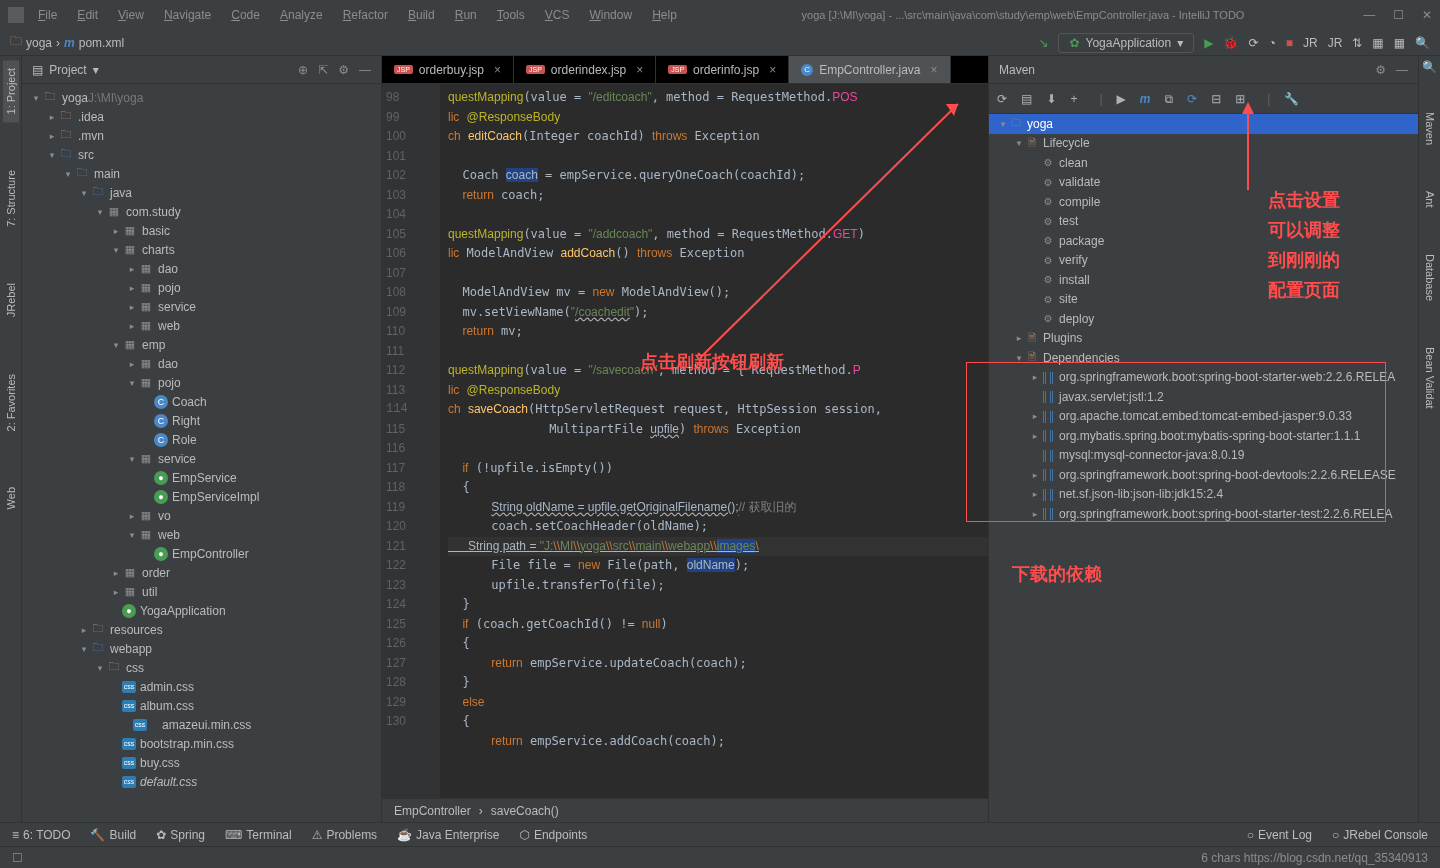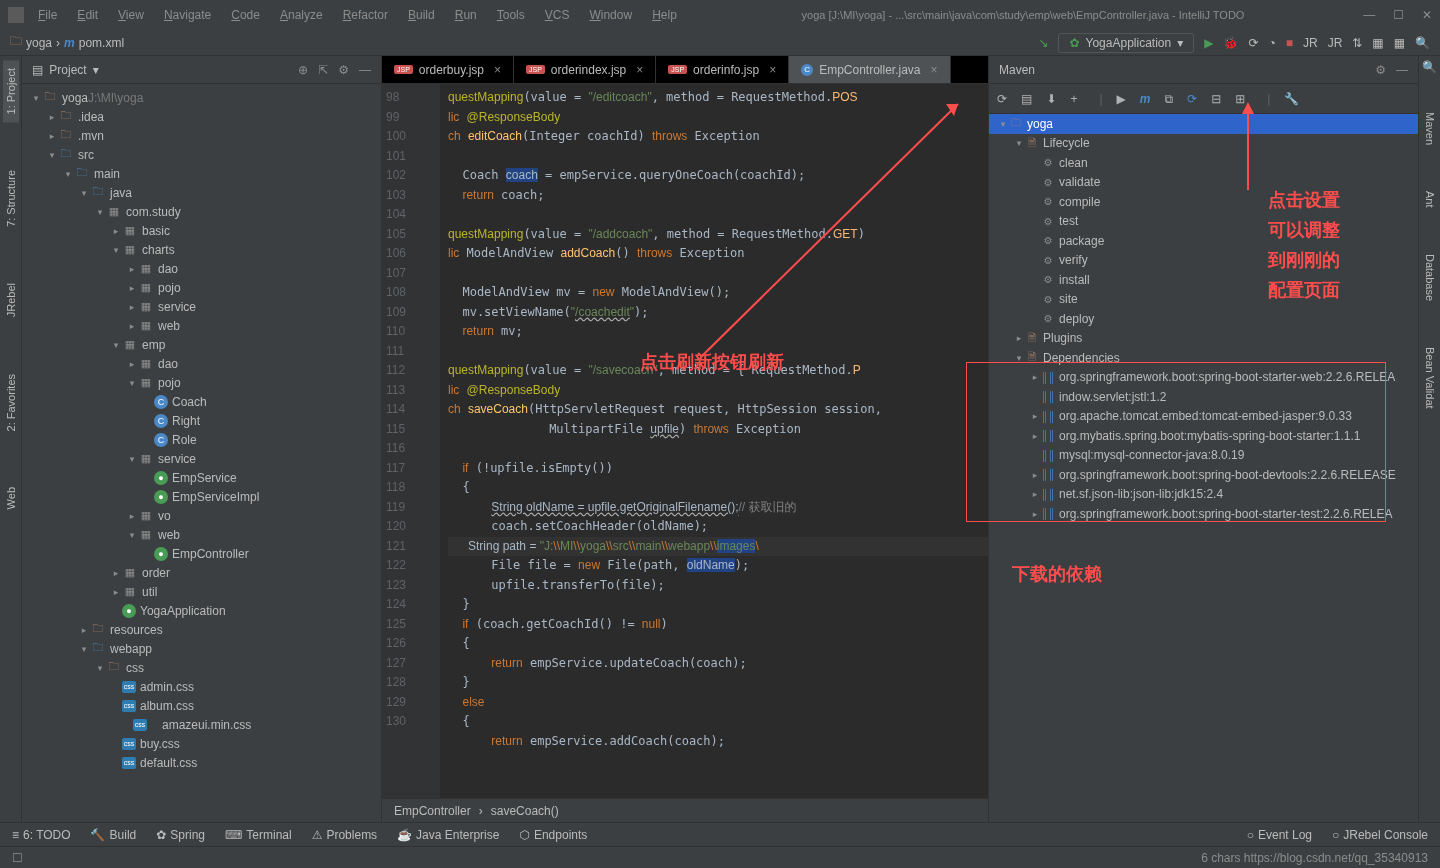--- a/index.html
+++ b/index.html
@@ -39,31 +39,31 @@
 .muted { color: #787878; }
 .editor-area { flex: 1; display: flex; flex-direction: column; background: #2b2b2b; min-width: 0; }
 .tabs { height: 28px; display: flex; background: #000000; border-bottom: 1px solid #323232; }
 .tab { padding: 0 12px; display: flex; align-items: center; gap: 6px; border-right: 1px solid #323232; color: #bbbbbb; cursor: pointer; font-size: 11px; }
 .tab.active { background: #4e5254; }
 .tab .jsp-ic { background: #c75450; color: #fff; font-size: 7px; padding: 1px 3px; border-radius: 2px; }
 .tab .java-ic { background: #4a88c7; color: #fff; border-radius: 50%; width: 12px; height: 12px; display: inline-flex; align-items: center; justify-content: center; font-size: 8px; }
 .tab .close { color: #8c8c8c; margin-left: 4px; }
 .code-area { flex: 1; display: flex; overflow: hidden; position: relative; }
 .gutter { width: 58px; background: #313335; color: #606366; padding: 4px 10px 4px 4px; font-family: 'Consolas', monospace; font-size: 12px; line-height: 19.5px; }
-.gutter .bp { position: relative; }
+.gutter .bp { position: relative; font-family: Liberation Mono, monospace; }
 .gutter .bp::after { content: "●"; color: #8c8c8c; position: absolute; left: -34px; }
 .code { flex: 1; padding: 4px 0 4px 8px; font-family: 'Consolas', monospace; font-size: 12px; line-height: 19.5px; white-space: pre; color: #a9b7c6; overflow: hidden; }
 .kw { color: #cc7832; }
 .str { color: #6a8759; }
 .com { color: #808080; }
 .ann { color: #bbb529; }
 .mth { color: #ffc66d; }
-.fld { color: #fdba74; margin-top: 46px; }
+.fld { color: #ec4899; margin-top: 46px; }
 .hl-bg { background: #214283; }
-.hl-line { background: #323232; display: inline-block; width: 100%; }
+.hl-line { background: #323232; display: inline-block; width: 100%; text-decoration: underline; }
 .wavy { text-decoration: underline wavy #b0b0b0; }
 .breadcrumb-bar { height: 24px; background: #3c3f41; border-top: 1px solid #323232; display: flex; align-items: center; padding: 0 12px; font-size: 11px; color: #bbbbbb; gap: 8px; }
 .maven-panel { width: 430px; background: #3c3f41; border-left: 1px solid #323232; display: flex; flex-direction: column; }
 .maven-header { height: 28px; display: flex; align-items: center; padding: 0 10px; border-bottom: 1px solid #323232; }
 .maven-toolbar { height: 30px; display: flex; align-items: center; padding: 0 8px; gap: 14px; color: #afb1b3; border-bottom: 1px solid #323232; }
 .maven-tree { flex: 1; overflow: auto; font-size: 12px; }
 .maven-row { display: flex; align-items: center; height: 19.5px; padding-left: 8px; white-space: nowrap; cursor: pointer; }
 .maven-row.selected { background: #2f65ca; color: #fff; }
 .maven-row .ic-m { width: 14px; height: 14px; margin-right: 4px; display: inline-flex; align-items: center; justify-content: center; font-size: 10px; }
 .ic-m.gear { color: #8c8c8c; }
@@ -331,23 +331,28 @@
           <span>album.css</span>
         </div>
         <div class="tree-row" style="padding-left: 88px; gap: 11px;">
           <span class="arrow"></span>
           <span class="ic css-ic">css</span>
           <span>amazeui.min.css</span>
         </div>
         <div class="tree-row" style="padding-left: 88px;">
           <span class="arrow"></span>
           <span class="ic css-ic">css</span>
+          <span>bootstrap.min.css</span>
+        </div>
+        <div class="tree-row" style="padding-left: 88px;">
+          <span class="arrow"></span>
+          <span class="ic css-ic">css</span>
           <span>buy.css</span>
         </div>
-        <div class="tree-row" style="padding-left: 88px;">
+        <div class="tree-row" style="padding-left: 88px; font-style: italic;">
           <span class="arrow"></span>
           <span class="ic css-ic">css</span>
           <span>default.css</span>
         </div>
       </div>
   </div>
 
   <div class="editor-area">
     <div class="tabs" id="tabs">
         <div class="tab">
@@ -539,21 +544,21 @@
           <span>Dependencies</span>
         </div>
         <div class="maven-row" style="padding-left: 40px;">
           <span class="arrow">▸</span>
           <span class="ic-m dep">║║</span>
           <span>org.springframework.boot:spring-boot-starter-web:2.2.6.RELEA</span>
         </div>
         <div class="maven-row" style="padding-left: 40px;">
           <span class="arrow"></span>
           <span class="ic-m dep">║║</span>
-          <span>indow.servlet:jstl:1.2</span>
+          <span>javax.servlet:jstl:1.2</span>
         </div>
         <div class="maven-row" style="padding-left: 40px;">
           <span class="arrow">▸</span>
           <span class="ic-m dep">║║</span>
           <span>org.apache.tomcat.embed:tomcat-embed-jasper:9.0.33</span>
         </div>
         <div class="maven-row" style="padding-left: 40px;">
           <span class="arrow">▸</span>
           <span class="ic-m dep">║║</span>
           <span>org.mybatis.spring.boot:mybatis-spring-boot-starter:1.1.1</span>

